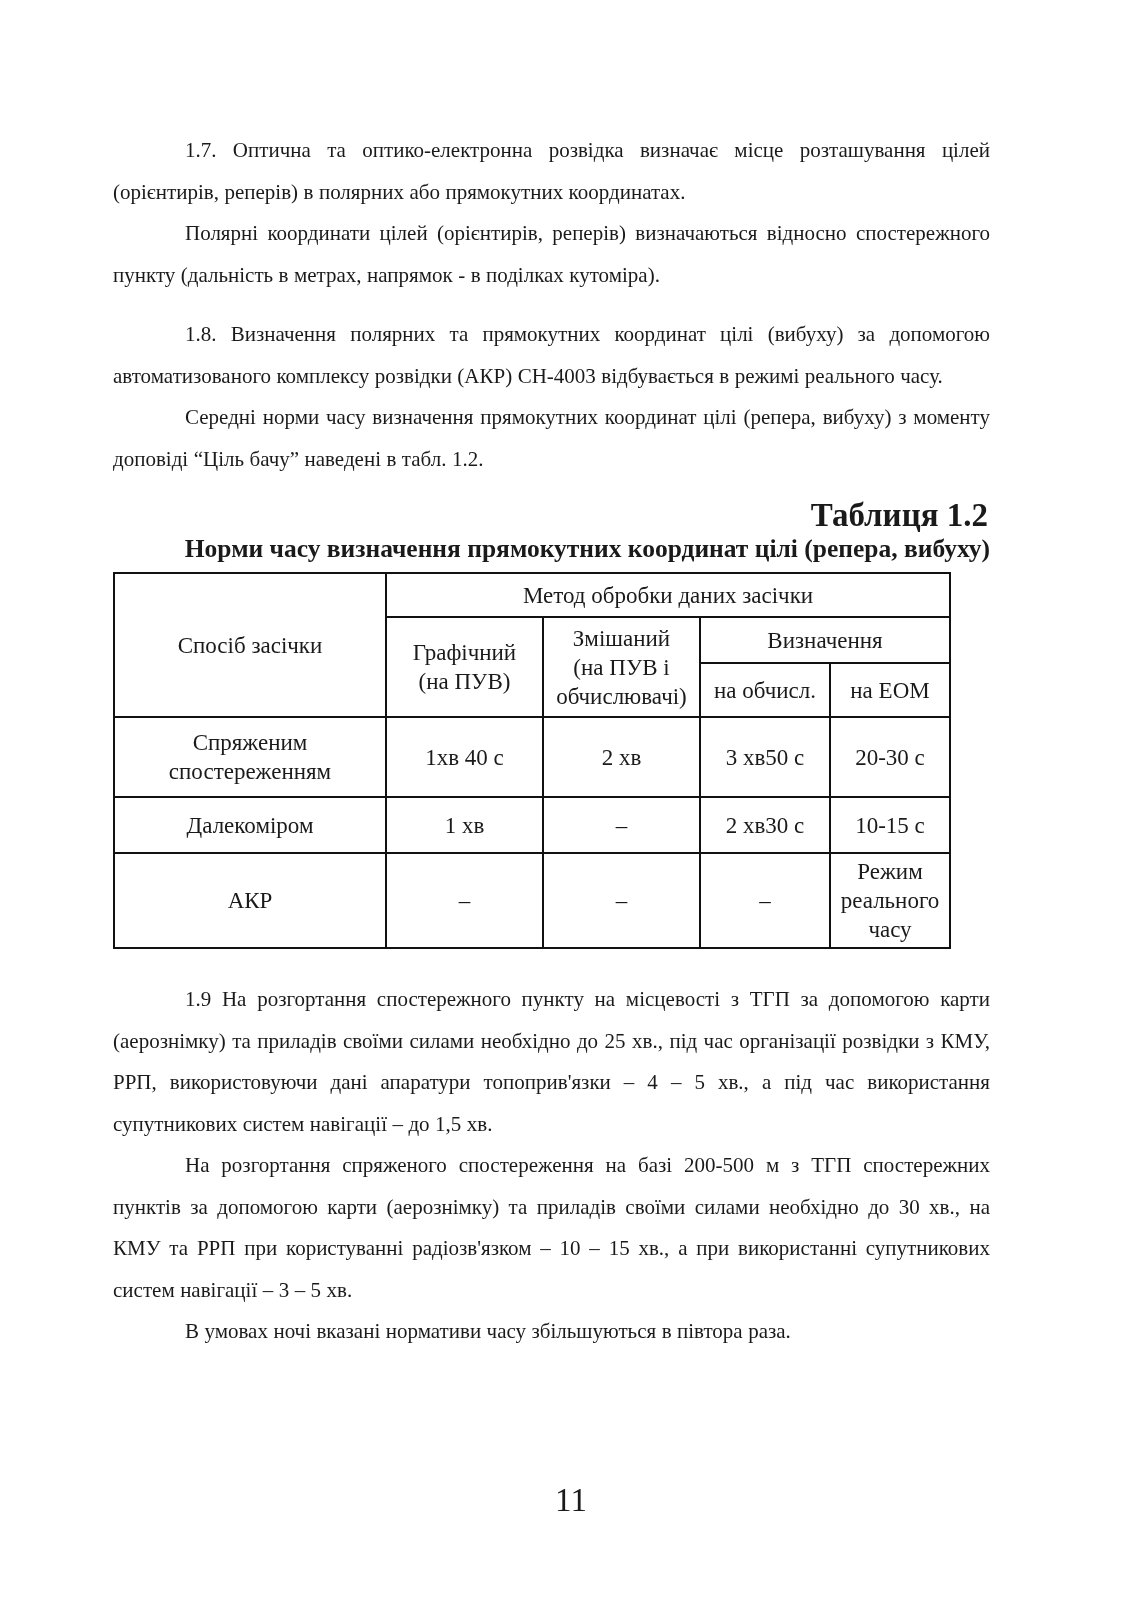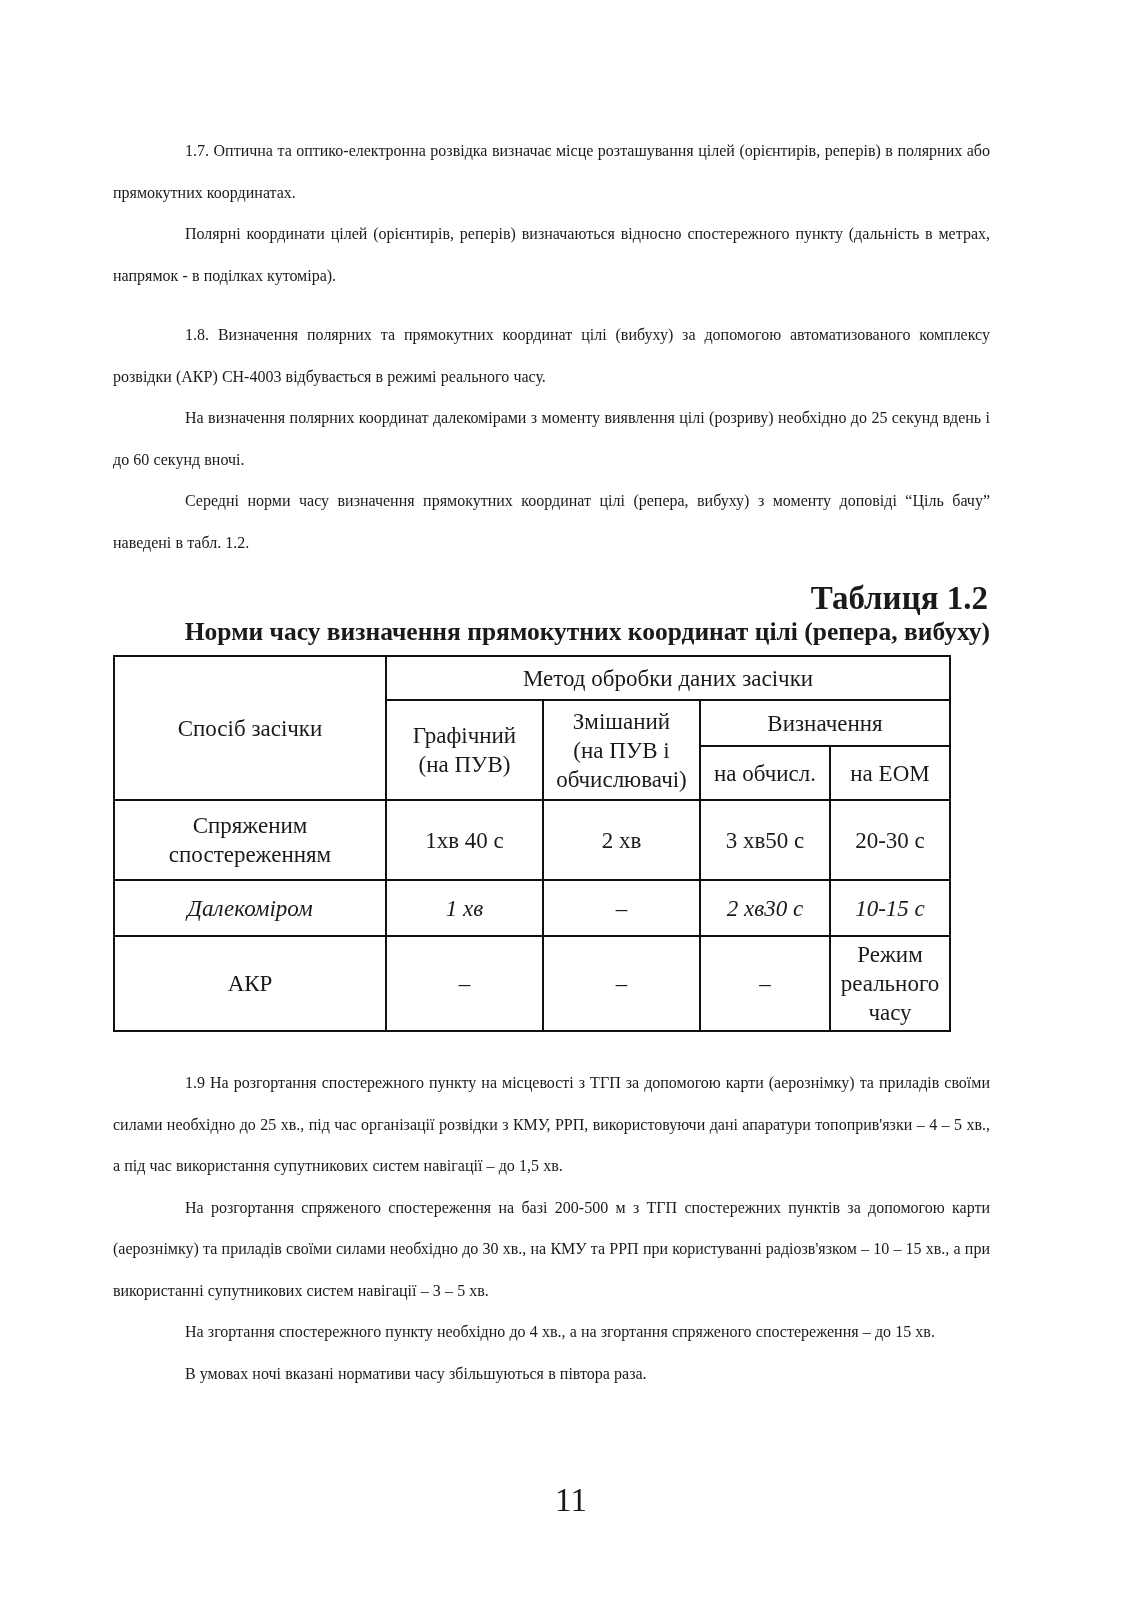--- a/index.html
+++ b/index.html
@@ -21,21 +21,21 @@
     position: absolute;
     left: 0; top: 0;
     width: 1142px;
     height: 1615px;
     box-sizing: border-box;
     padding: 130px 152px 0 113px;
   }
 
   
   .para {
-    font-size: 16px;
+    font-size: 21px;
     line-height: 41.5px;
     text-align: justify;
     text-indent: 72px;
     margin: 0;
     hyphens: none;
     word-spacing: 0.01em;
   }
   .para + .para { margin-top: 0; }
 
   
@@ -73,21 +73,21 @@
   .c-method { width: 272px; }
   .c-graph  { width: 157px; }
   .c-mixed  { width: 157px; }
   .c-calc   { width: 130px; }
   .c-eom    { width: 120px; }
 
   .r-head1 td { height: 36px; margin-left: 36px; }
   .r-head2 td { height: 38px; }
   .r-head3 td { height: 46px; }
   .r-data1 td { height: 72px; }
-  .r-data2 td { height: 48px; font-style: italic; }
+  .r-data2 td { height: 48px; }
   .r-data3 td { height: 62px; }
 
   .nowrapcell { white-space: nowrap; }
 
   
   .folio {
     position: absolute;
     left: 0;
     top: 1485px;
     width: 1142px;
@@ -103,21 +103,20 @@
 <body>
 
 <div class="page">
 
   <p class="para">1.7. Оптична та оптико-електронна розвідка визначає місце розташування цілей (орієнтирів, реперів) в полярних або прямокутних координатах.</p>
   <p class="para">Полярні координати цілей (орієнтирів, реперів) визначаються відносно спостережного пункту (дальність в метрах, напрямок - в поділках кутоміра).</p>
 
   <div class="spacer-md"></div>
 
   <p class="para">1.8. Визначення полярних та прямокутних координат цілі (вибуху) за допомогою автоматизованого комплексу розвідки (АКР) СН-4003 відбувається в режимі реального часу.</p>
-  <p class="para">На визначення полярних координат далекомірами з моменту виявлення цілі (розриву) необхідно до 25 секунд вдень і до 60 секунд вночі.</p>
   <p class="para">Середні норми часу визначення прямокутних координат цілі (репера, вибуху) з моменту доповіді “Ціль бачу” наведені в табл. 1.2.</p>
 
   <div class="spacer-md"></div>
 
   <p class="tbl-number">Таблиця 1.2</p>
   <p class="tbl-title">Норми часу визначення прямокутних координат цілі (репера, вибуху)</p>
 
   <table class="norms">
     <colgroup>
       <col class="c-method">
@@ -177,18 +176,17 @@
           <span>часу</span>
         </td>
       </tr>
     </tbody>
   </table>
 
   <div class="spacer-lg"></div>
 
   <p class="para">1.9 На розгортання спостережного пункту на місцевості з ТГП за допомогою карти (аерознімку) та приладів своїми силами необхідно до 25 хв., під час організації розвідки з КМУ, РРП, використовуючи дані апаратури топоприв'язки – 4 – 5 хв., а під час використання супутникових систем навігації – до 1,5 хв.</p>
   <p class="para">На розгортання спряженого спостереження на базі 200-500 м з ТГП спостережних пунктів за допомогою карти (аерознімку) та приладів своїми силами необхідно до 30 хв., на КМУ та РРП при користуванні радіозв'язком – 10 – 15 хв., а при використанні супутникових систем навігації – 3 – 5 хв.</p>
-  <p class="para">На згортання спостережного пункту необхідно до 4 хв., а на згортання спряженого спостереження – до 15 хв.</p>
   <p class="para">В умовах ночі вказані нормативи часу збільшуються в півтора раза.</p>
 
 </div>
 
 <div class="folio">11</div>
 
 </body></html>

